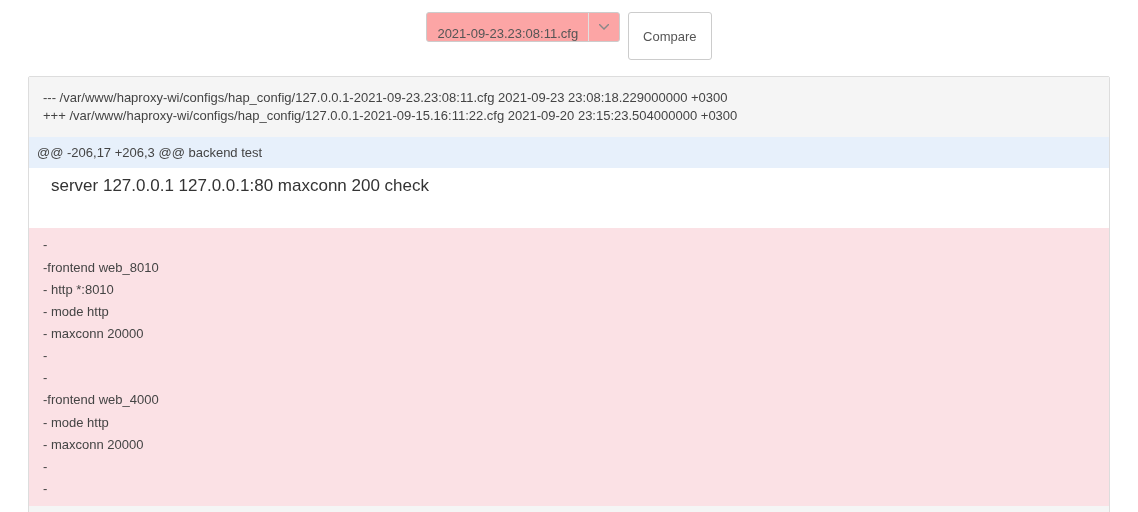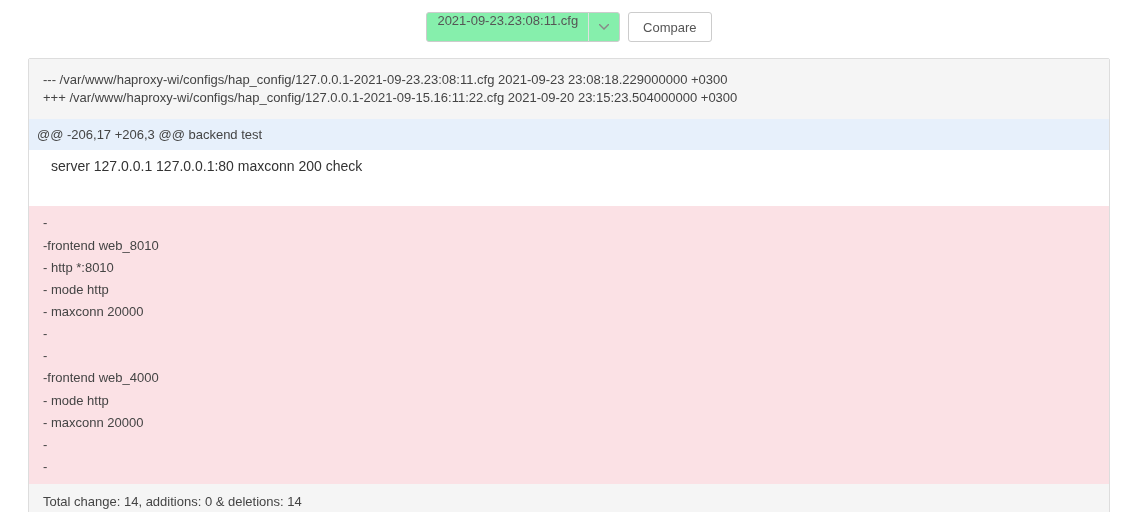--- a/index.html
+++ b/index.html
@@ -12,24 +12,24 @@
     }
     .controls {
       display: flex;
       gap: 8px;
       justify-content: center;
       margin-bottom: 16px;
     }
     .select-wrap {
       position: relative;
       display: inline-flex;
-      align-items: flex-start;
+      align-items: flex-end;
       border: 1px solid #ccc;
       border-radius: 3px;
-      background: #86efac;
+      background: #fca5a5;
       height: 30px;
       padding: 0 10px;
       min-width: 190px;
     }
     .select-wrap .value {
       flex: 1;
       color: #555;
       font-size: 13px;
     }
     .select-wrap .chevron {
@@ -38,21 +38,21 @@
       padding-left: 10px;
       height: 100%;
       display: flex;
       align-items: center;
     }
     .select-wrap .chevron svg { width: 10px; height: 6px; }
     .btn {
       border: 1px solid #ccc;
       border-radius: 3px;
       background: #fff;
-      height: 30px;
+      height: 48px;
       padding: 0 14px;
       cursor: pointer;
       font-size: 13px;
       color: #555;
     }
     .panel {
       border: 1px solid #ddd;
       border-radius: 2px;
     }
     .header-block {
@@ -63,21 +63,21 @@
       line-height: 1.4;
     }
     .hunk-header {
       background: #e7f0fb;
       padding: 8px 8px;
       font-size: 13px;
       color: #444;
     }
     .context-line {
       padding: 8px 22px;
-      font-size: 14px;
+      font-size: 17px;
       color: #333;
       background: #fff;
     }
     .spacer {
       height: 24px;
       background: #fff;
     }
     .removed-block {
       background: #fbe1e5;
       padding: 6px 14px 6px 14px;

